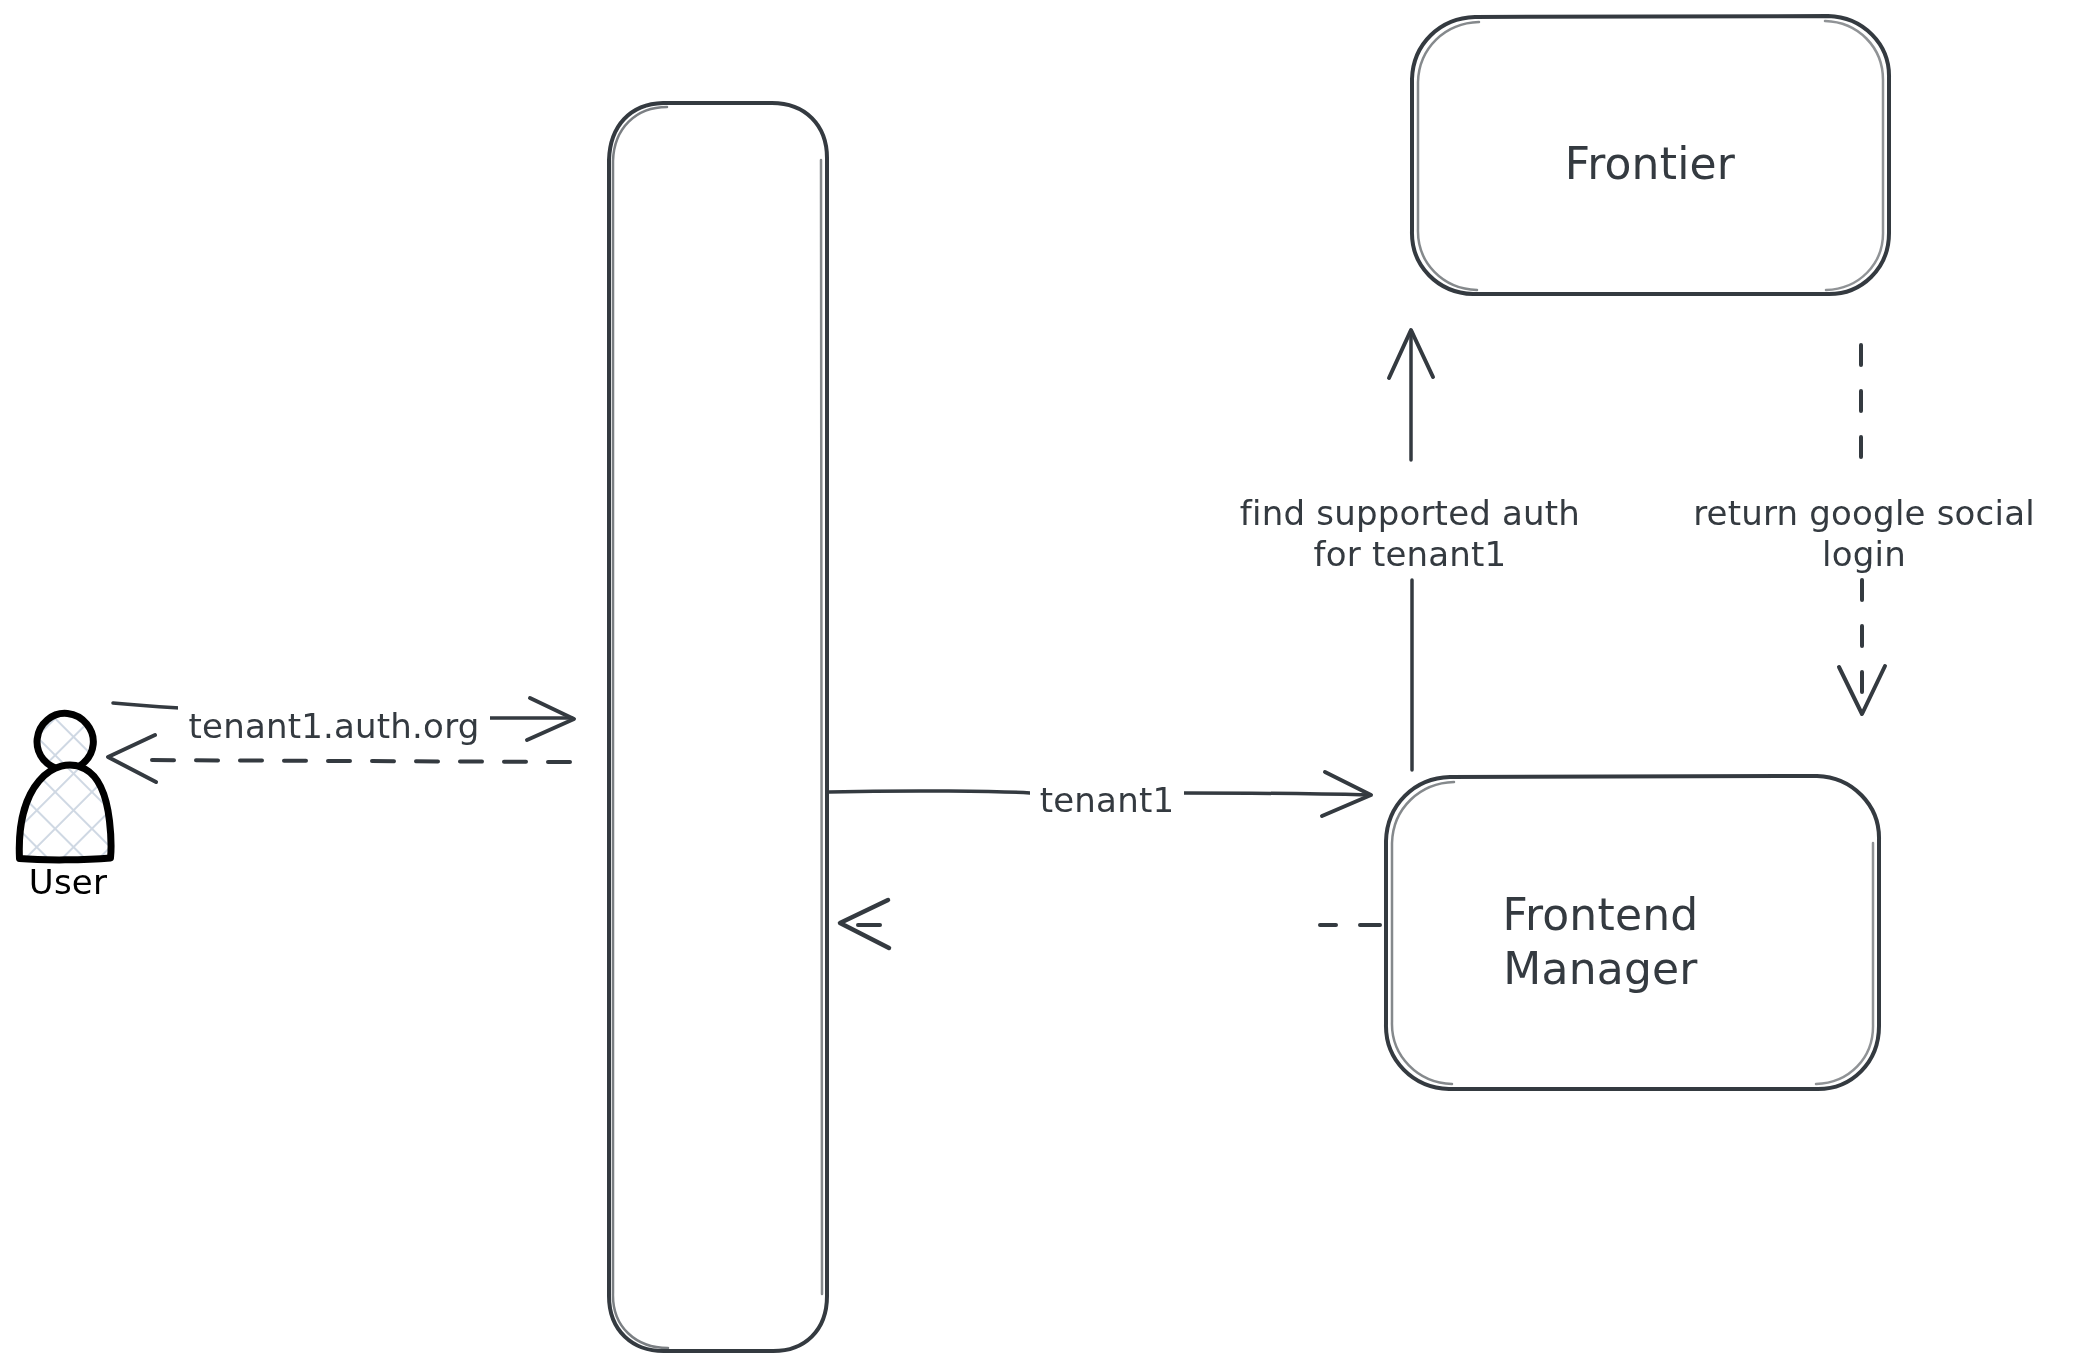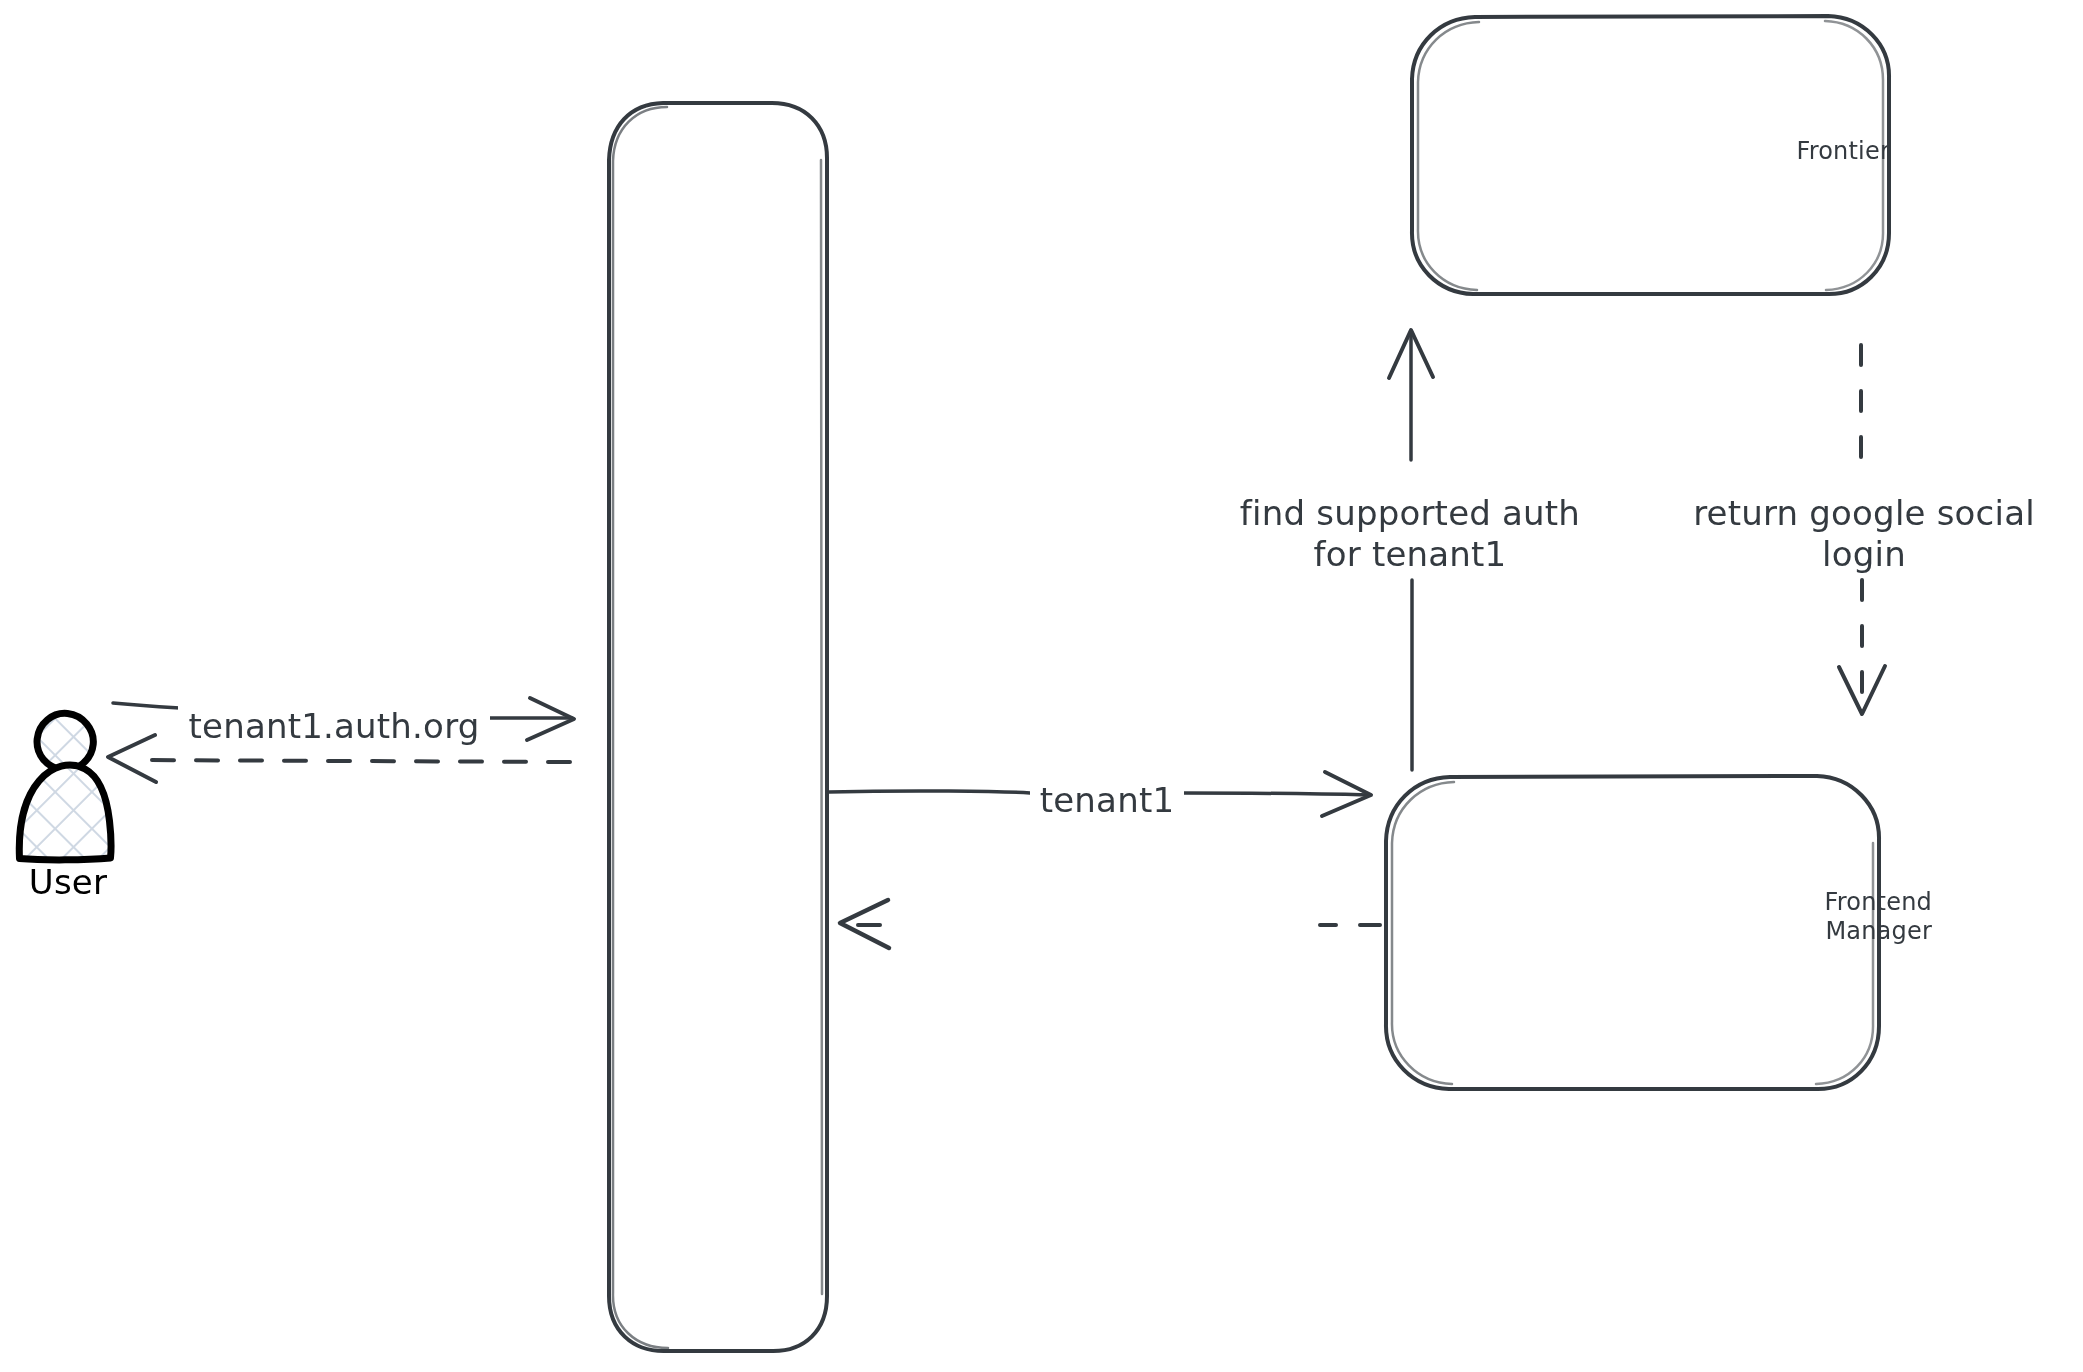--- a/index.html
+++ b/index.html
@@ -29,22 +29,21 @@
     color: #343a40;
     font-family: "DejaVu Sans", sans-serif;
     font-size: 34px;
     line-height: 1.22;
     text-align: center;
     white-space: pre;
     letter-spacing: 0.2px;
     user-select: none;
   }
   .node-lbl {
-    font-size: 24px;
-    text-align: right;
+    font-size: 44px;
   }
   .edge-lbl {
     font-size: 34px;
     margin-top: 8px;
   }
   .actor-lbl {
     color: #000000;
     font-size: 34px;
   }
   .lbl-bg {
@@ -144,21 +143,21 @@
       <path d="M1862 580 L 1862 708" fill="none" stroke="#343a40" stroke-width="4" stroke-linecap="round" stroke-dasharray="20 26"></path>
       <path d="M1839 667 L 1862 714 L 1885 666" fill="none" stroke="#343a40" stroke-width="4" stroke-linecap="round" stroke-linejoin="round"></path>
     </g>
   </svg>
 
   <div class="lbl actor-lbl" style="left:8px; top:862px; width:120px;">User</div>
 
 
   <div class="lbl node-lbl" style="left:1410px; top:137px; width:480px;">Frontier</div>
 
-  <div class="lbl node-lbl" style="left:1437px; top:888px; width:495px;">Frontend
+  <div class="lbl node-lbl" style="left:1353px; top:888px; width:495px;">Frontend
 Manager</div>
 
   <div class="lbl edge-lbl lbl-bg" style="left:178px; top:698px; width:312px;">tenant1.auth.org</div>
 
   <div class="lbl edge-lbl lbl-bg" style="left:1030px; top:772px; width:154px;">tenant1</div>
 
 
   <div class="lbl edge-lbl lbl-bg" style="left:1200px; top:485px; width:420px;">find supported auth
 for tenant1</div>
 

